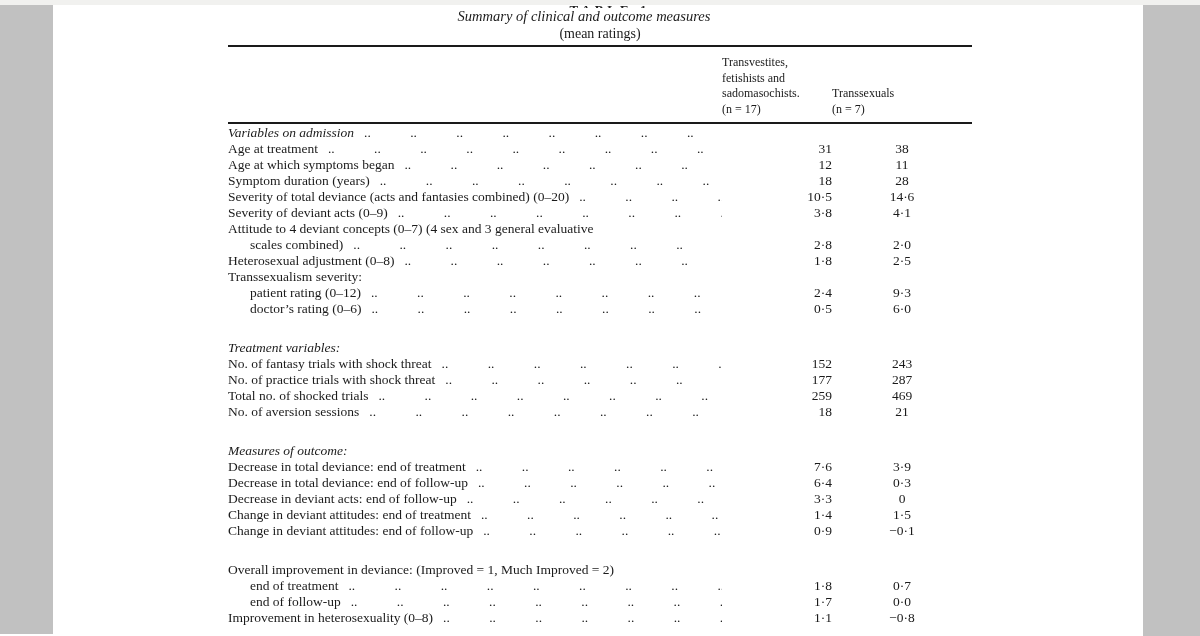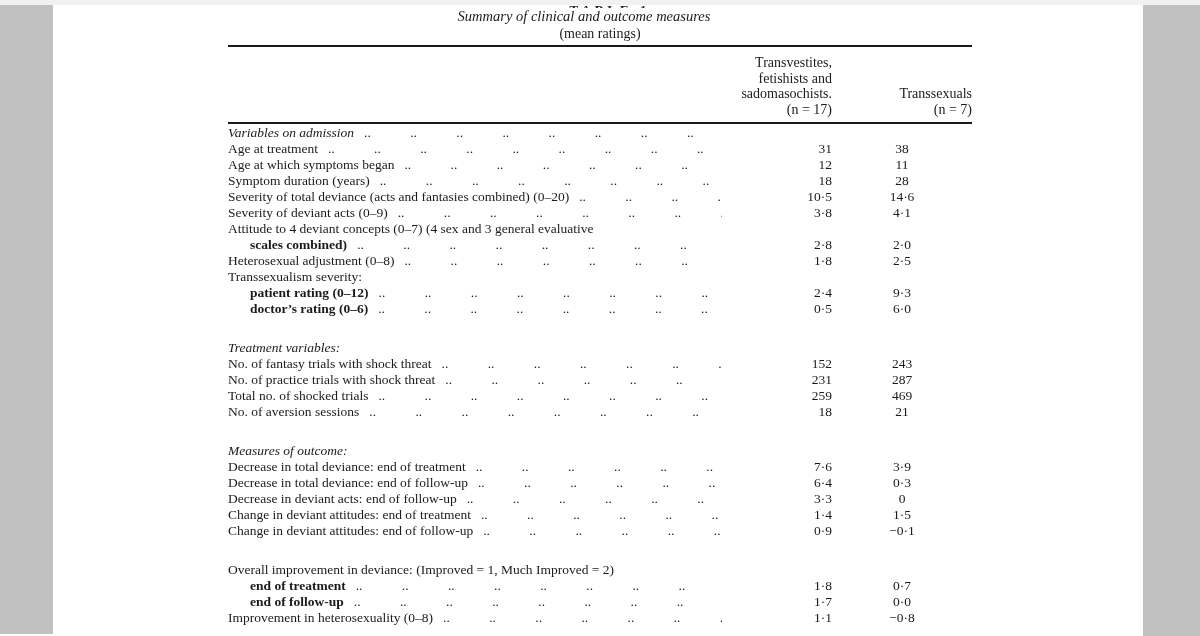--- a/index.html
+++ b/index.html
@@ -48,29 +48,29 @@
     margin-top: 4px;
     border-top: 2px solid #1a1a1a;
     border-bottom: 1px solid #3d3d3d;
     height: 2px;
   }
   .header-row {
     display: flex; align-items: flex-end;
     padding: 8px 0 5px 0;
   }
   .header-spacer { flex: 1; }
-  .hcell { text-align: right; font-size: 14px; line-height: 15.5px; }
+  .hcell { text-align: left; font-size: 12px; line-height: 15.5px; }
   .hcell.c1 { width: 110px; }
   .hcell.c2 { width: 140px; }
   .tbody { padding-top: 1px; padding-bottom: 6px; font-size: 13.5px; }
   .sec { margin-top: 0; }
   .sec + .sec { margin-top: 23px; }
   .row { display: flex; align-items: baseline; line-height: 16px; }
   .lbl { white-space: pre; }
-  .lbl.ind { padding-left: 22px; font-weight: bold; }
+  .lbl.ind { padding-left: 22px; }
   .lbl.it { font-style: italic; }
   .leader {
     flex: 1; overflow: hidden; white-space: pre;
     word-spacing: 36px;
     padding-left: 10px; padding-right: 4px;
     color: #1b1b1b;
   }
   .v1 { width: 110px; text-align: right; white-space: pre; }
   .v2 { width: 140px; text-align: center; white-space: pre; }
 </style>
@@ -188,21 +188,21 @@
         </div>
         <div class="row">
           <span class="lbl">No. of fantasy trials with shock threat</span>
           <span class="leader">.. .. .. .. .. .. .. .. .. .. .. .. .. .. .. .. .. .. .. .. </span>
           <span class="v1">152</span>
           <span class="v2">243</span>
         </div>
         <div class="row">
           <span class="lbl">No. of practice trials with shock threat</span>
           <span class="leader">.. .. .. .. .. .. .. .. .. .. .. .. .. .. .. .. .. .. .. .. </span>
-          <span class="v1">231</span>
+          <span class="v1">177</span>
           <span class="v2">287</span>
         </div>
         <div class="row">
           <span class="lbl">Total no. of shocked trials</span>
           <span class="leader">.. .. .. .. .. .. .. .. .. .. .. .. .. .. .. .. .. .. .. .. </span>
           <span class="v1">259</span>
           <span class="v2">469</span>
         </div>
         <div class="row">
           <span class="lbl">No. of aversion sessions</span>

